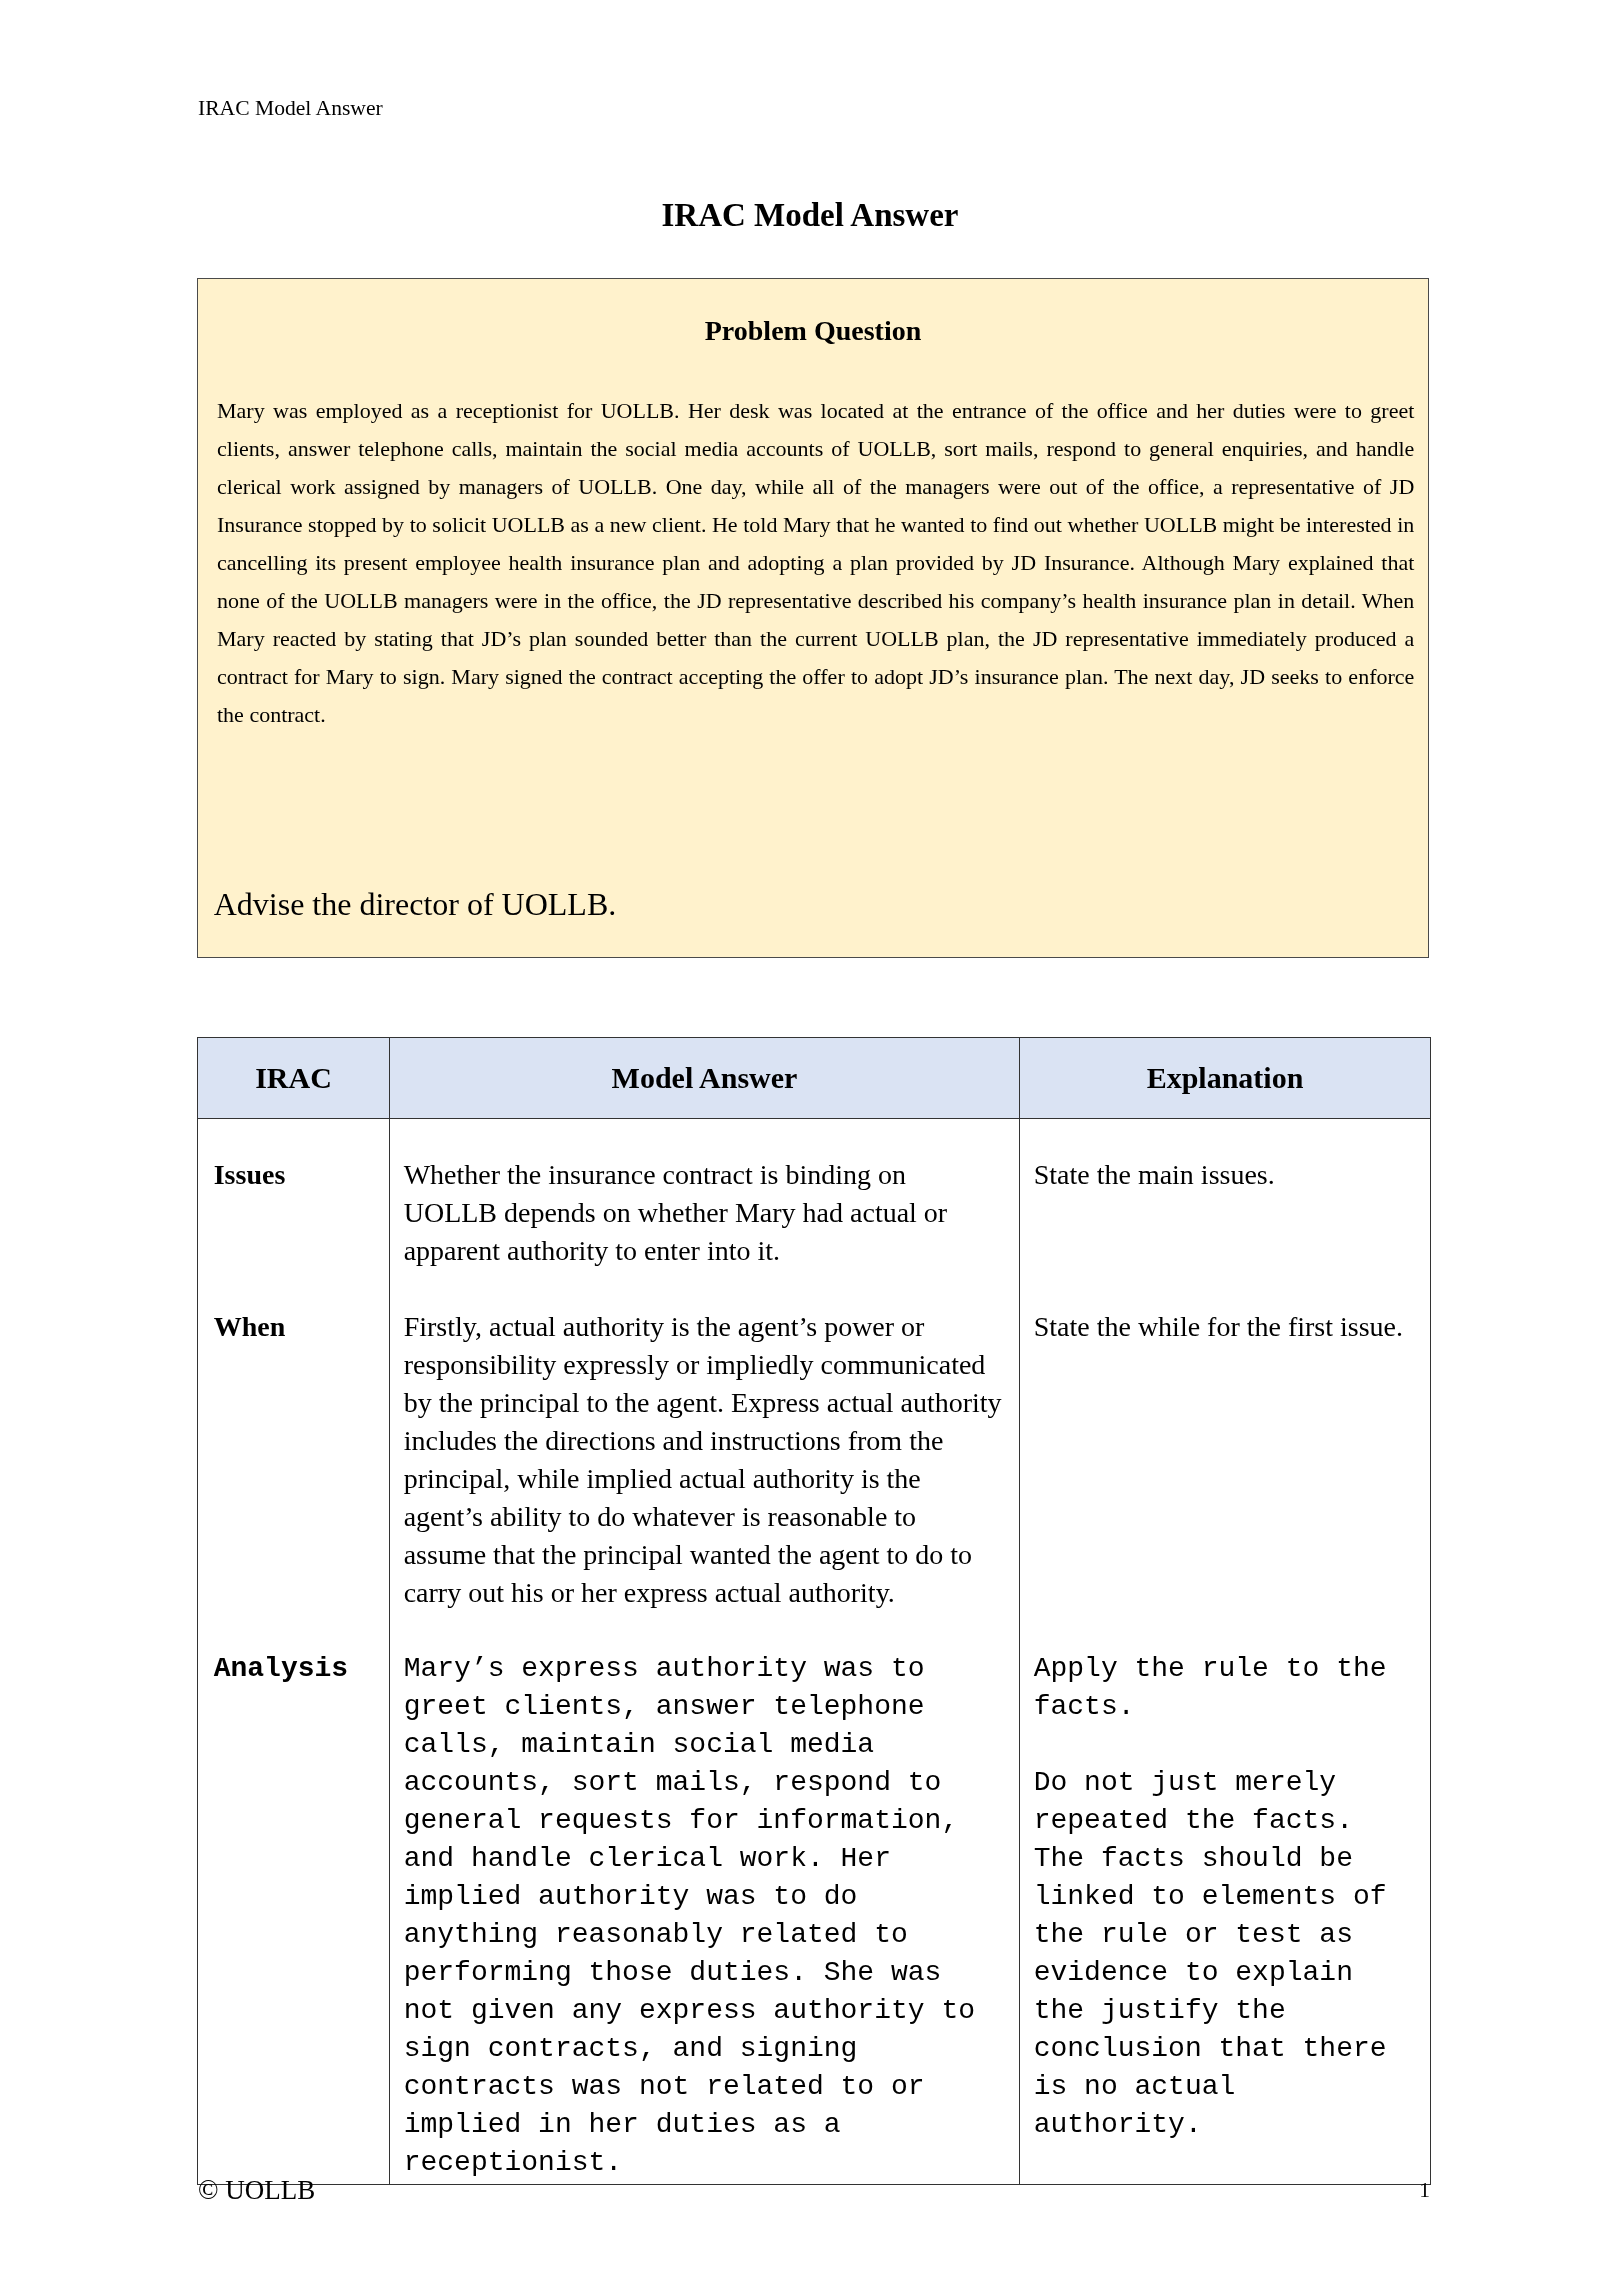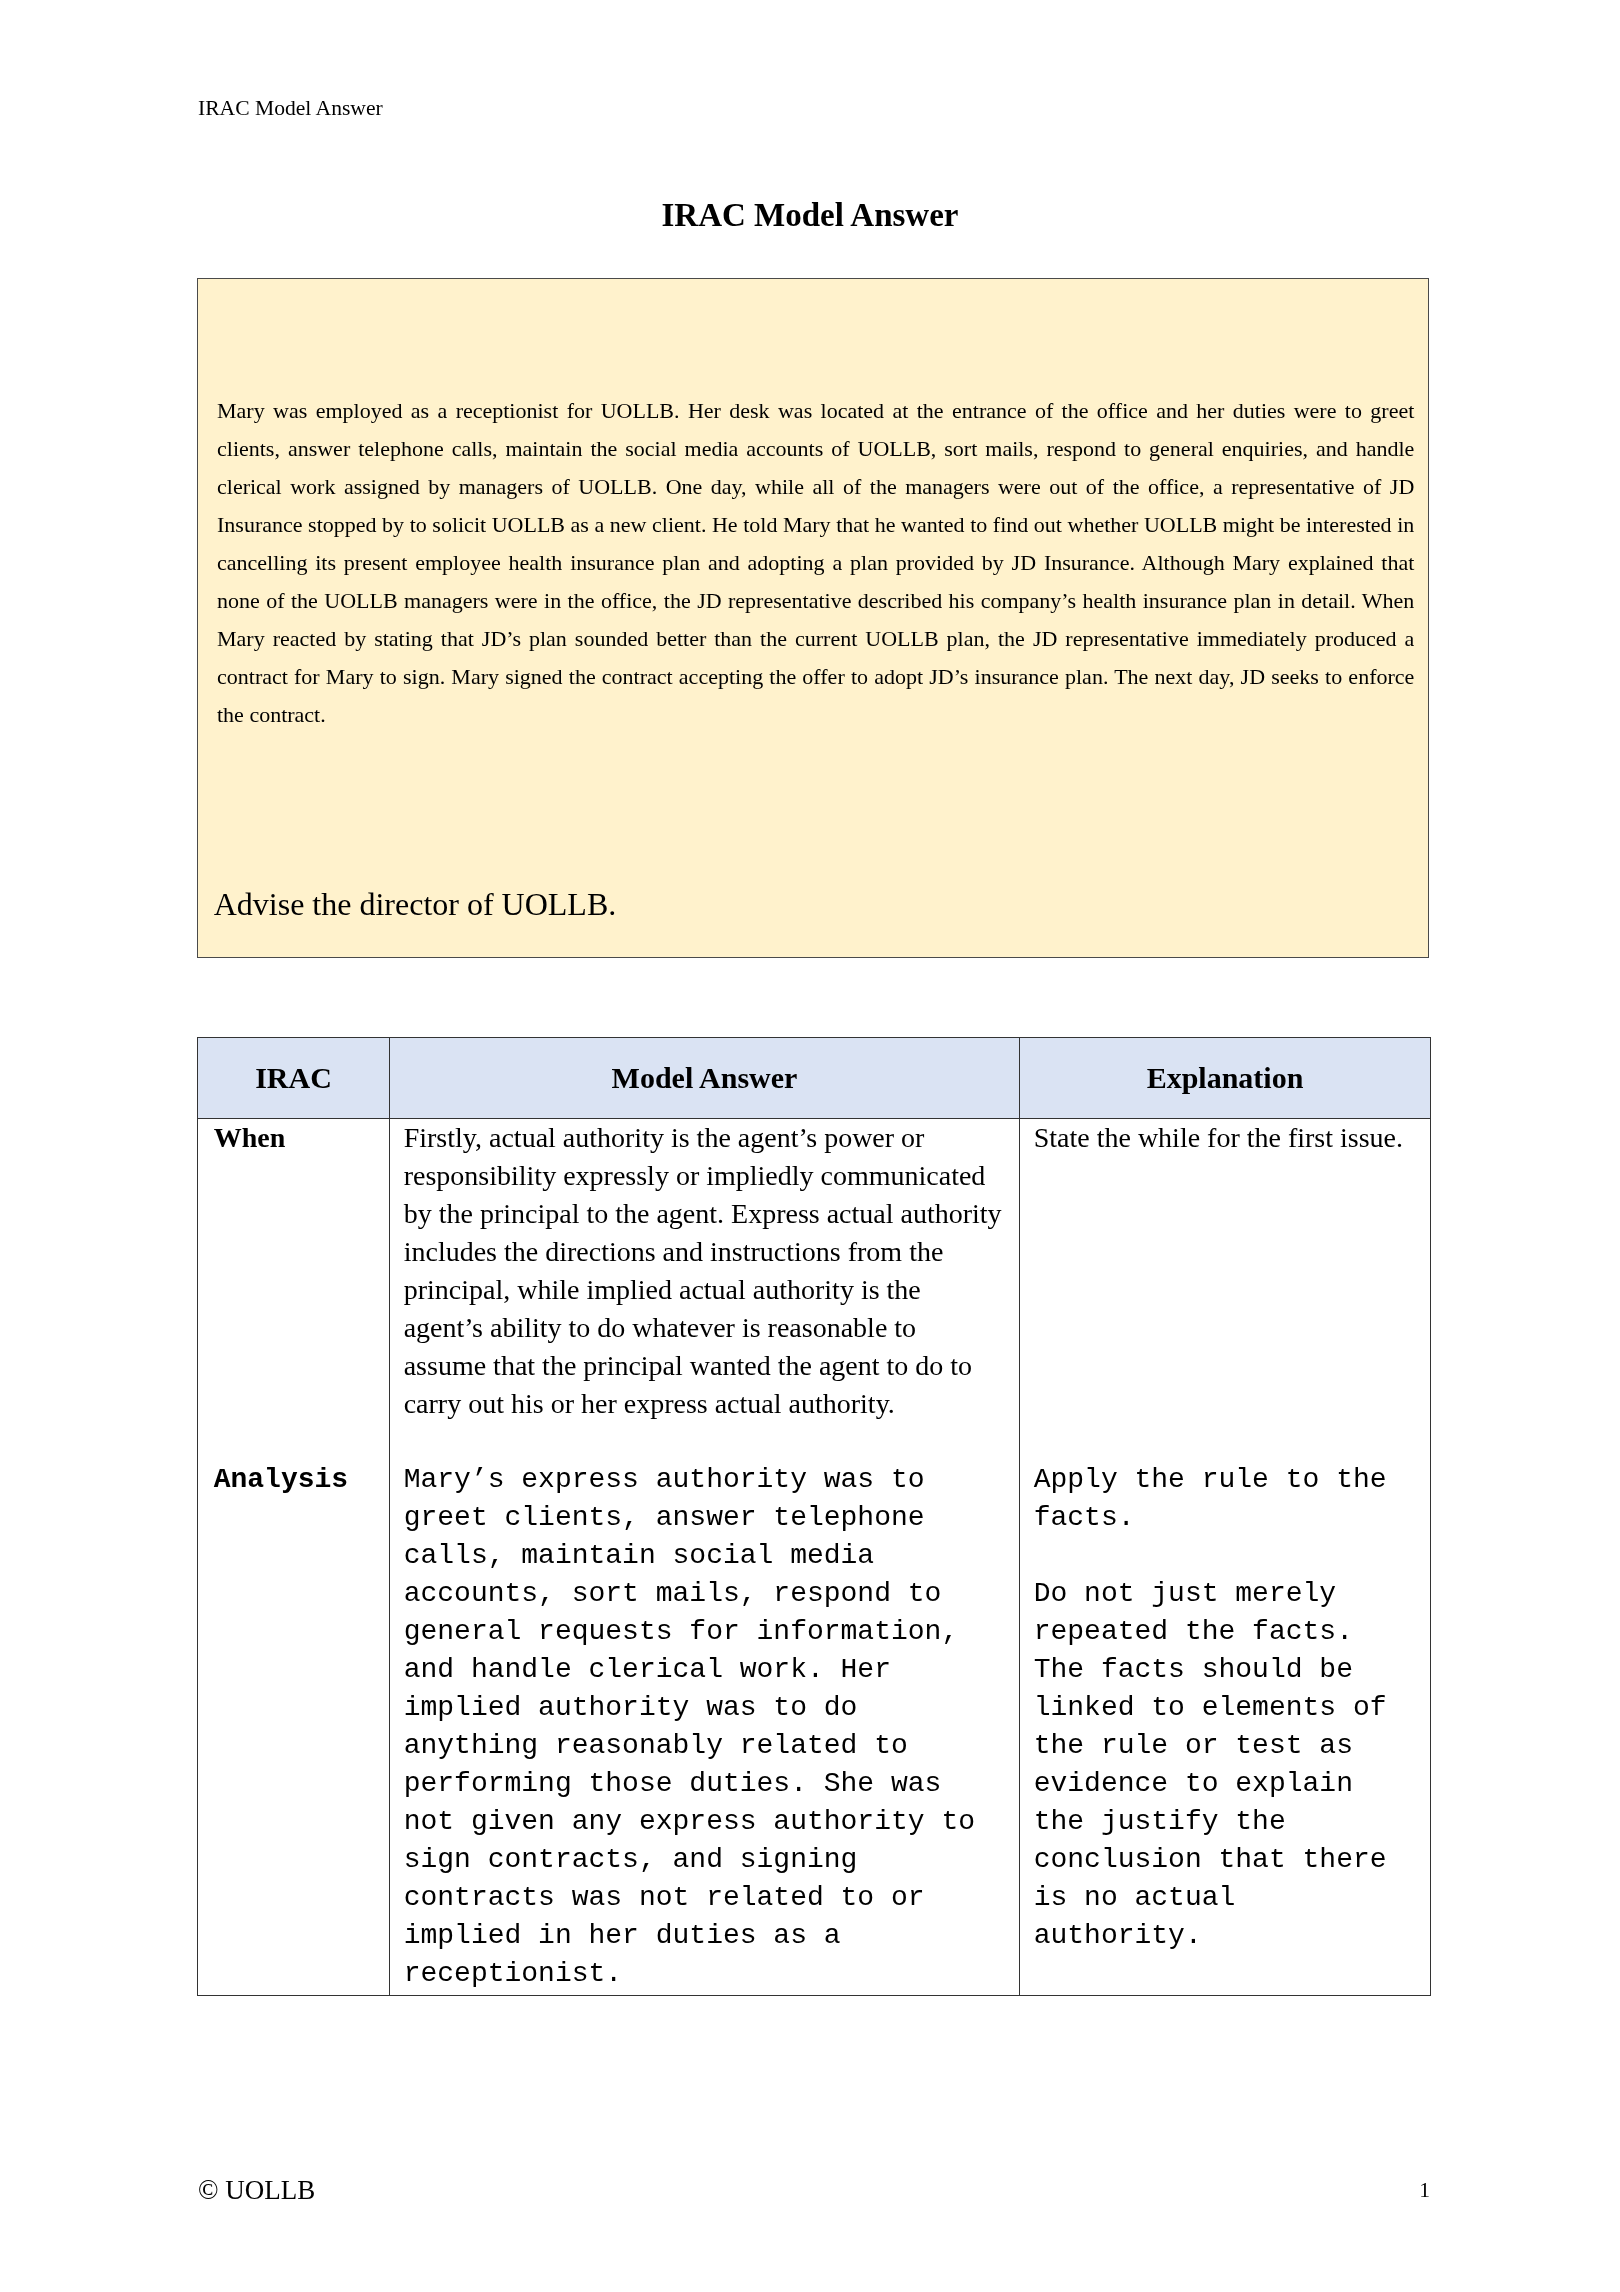--- a/index.html
+++ b/index.html
@@ -59,38 +59,44 @@
   }
 </style>
 </head>
 <body>
 
 <div class="running-header">IRAC Model Answer</div>
 
 <div class="doc-title">IRAC Model Answer</div>
 
 <div class="problem-box">
+  <div class="problem-heading">Problem Question</div>
   <div class="problem-body">Mary was employed as a receptionist for UOLLB. Her desk was located at the entrance of the office and her duties were to greet clients, answer telephone calls, maintain the social media accounts of UOLLB, sort mails, respond to general enquiries, and handle clerical work assigned by managers of UOLLB. One day, while all of the managers were out of the office, a representative of JD Insurance stopped by to solicit UOLLB as a new client. He told Mary that he wanted to find out whether UOLLB might be interested in cancelling its present employee health insurance plan and adopting a plan provided by JD Insurance. Although Mary explained that none of the UOLLB managers were in the office, the JD representative described his company’s health insurance plan in detail. When Mary reacted by stating that JD’s plan sounded better than the current UOLLB plan, the JD representative immediately produced a contract for Mary to sign. Mary signed the contract accepting the offer to adopt JD’s insurance plan. The next day, JD seeks to enforce the contract.</div>
   <div class="problem-advise">Advise the director of UOLLB.</div>
 </div>
 
 <table class="irac">
   <colgroup>
       <col class="c1">
       <col class="c2">
       <col class="c3">
     </colgroup>
   <thead>
     <tr>
       <th>IRAC</th>
       <th>Model Answer</th>
       <th>Explanation</th>
     </tr>
   </thead>
   <tbody>
+    <tr class="first">
+      <td class="label">Issues</td>
+      <td><span>Whether the insurance contract is binding on UOLLB depends on whether Mary had actual or apparent authority to enter into it.</span><div class="gap"></div></td>
+      <td><span>State the main issues.</span></td>
+    </tr>
     <tr>
       <td class="label">When</td>
       <td><span>Firstly, actual authority is the agent’s power or responsibility expressly or impliedly communicated by the principal to the agent. Express actual authority includes the directions and instructions from the principal, while implied actual authority is the agent’s ability to do whatever is reasonable to assume that the principal wanted the agent to do to carry out his or her express actual authority.</span><div class="gap"></div></td>
       <td><span>State the while for the first issue.</span></td>
     </tr>
     <tr class="last">
       <td class="label">Analysis</td>
       <td><span>Mary’s express authority was to greet clients, answer telephone calls, maintain social media accounts, sort mails, respond to general requests for information, and handle clerical work. Her implied authority was to do anything reasonably related to performing those duties. She was not given any express authority to sign contracts, and signing contracts was not related to or implied in her duties as a receptionist.</span></td>
       <td>
         <div>Apply the rule to the facts.</div>

